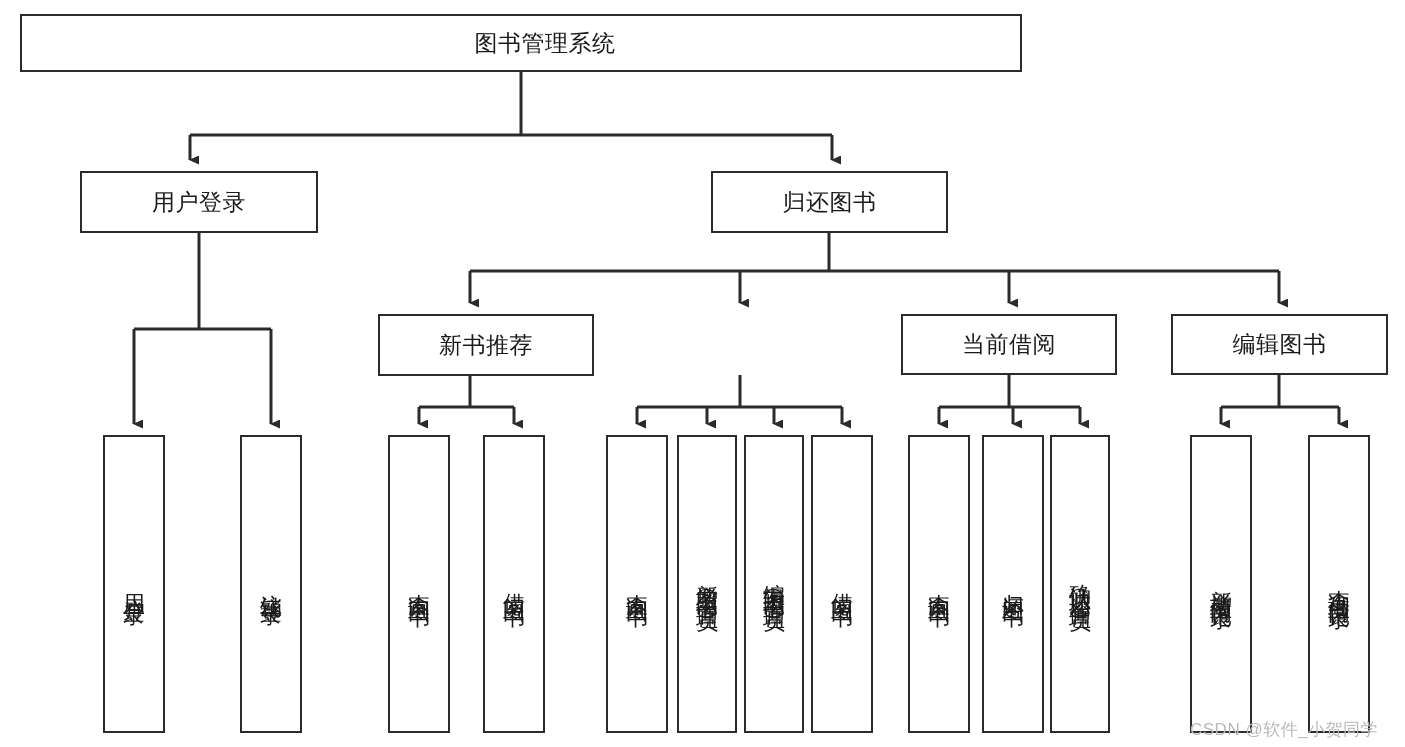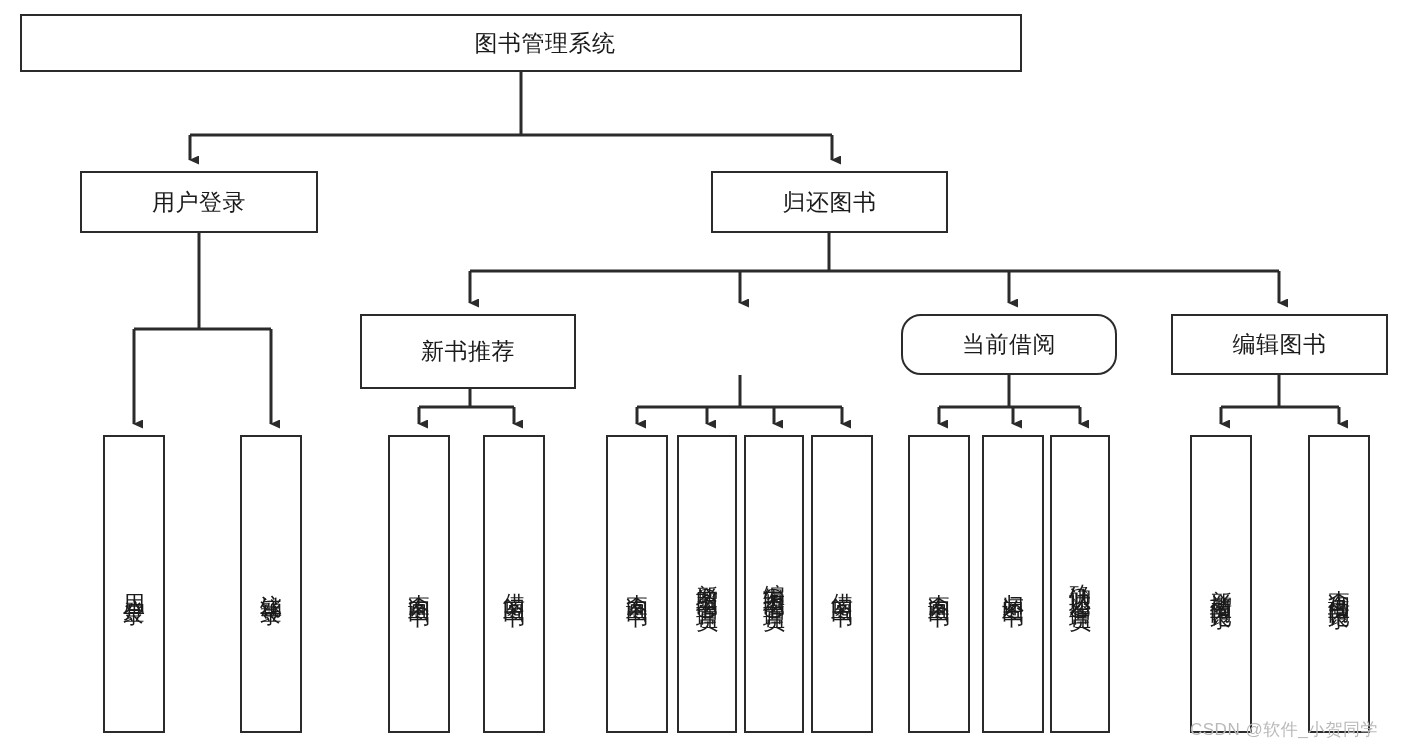--- a/index.html
+++ b/index.html
@@ -138,26 +138,26 @@
   </div>
 
   <div class="node horiz" style="left:80px;top:171px;width:238px;height:62px;">
     <span class="label">用户登录</span>
   </div>
 
   <div class="node horiz" style="left:711px;top:171px;width:237px;height:62px;">
     <span class="label">归还图书</span>
   </div>
 
-  <div class="node horiz" style="left:360px;top:314px;width:216px;height:75px;">
+  <div class="node horiz" style="left:378px;top:314px;width:216px;height:62px;">
     <span class="label">新书推荐</span>
   </div>
 
 
-  <div class="node horiz" style="left:901px;top:314px;width:216px;height:61px;border-radius:20px;">
+  <div class="node horiz" style="left:901px;top:314px;width:216px;height:61px;">
     <span class="label">当前借阅</span>
   </div>
 
   <div class="node horiz" style="left:1171px;top:314px;width:217px;height:61px;">
     <span class="label">编辑图书</span>
   </div>
 
   <div class="node vert" style="left:103px;top:435px;width:62px;height:298px;">
     <span class="label">用户登录</span>
   </div>

